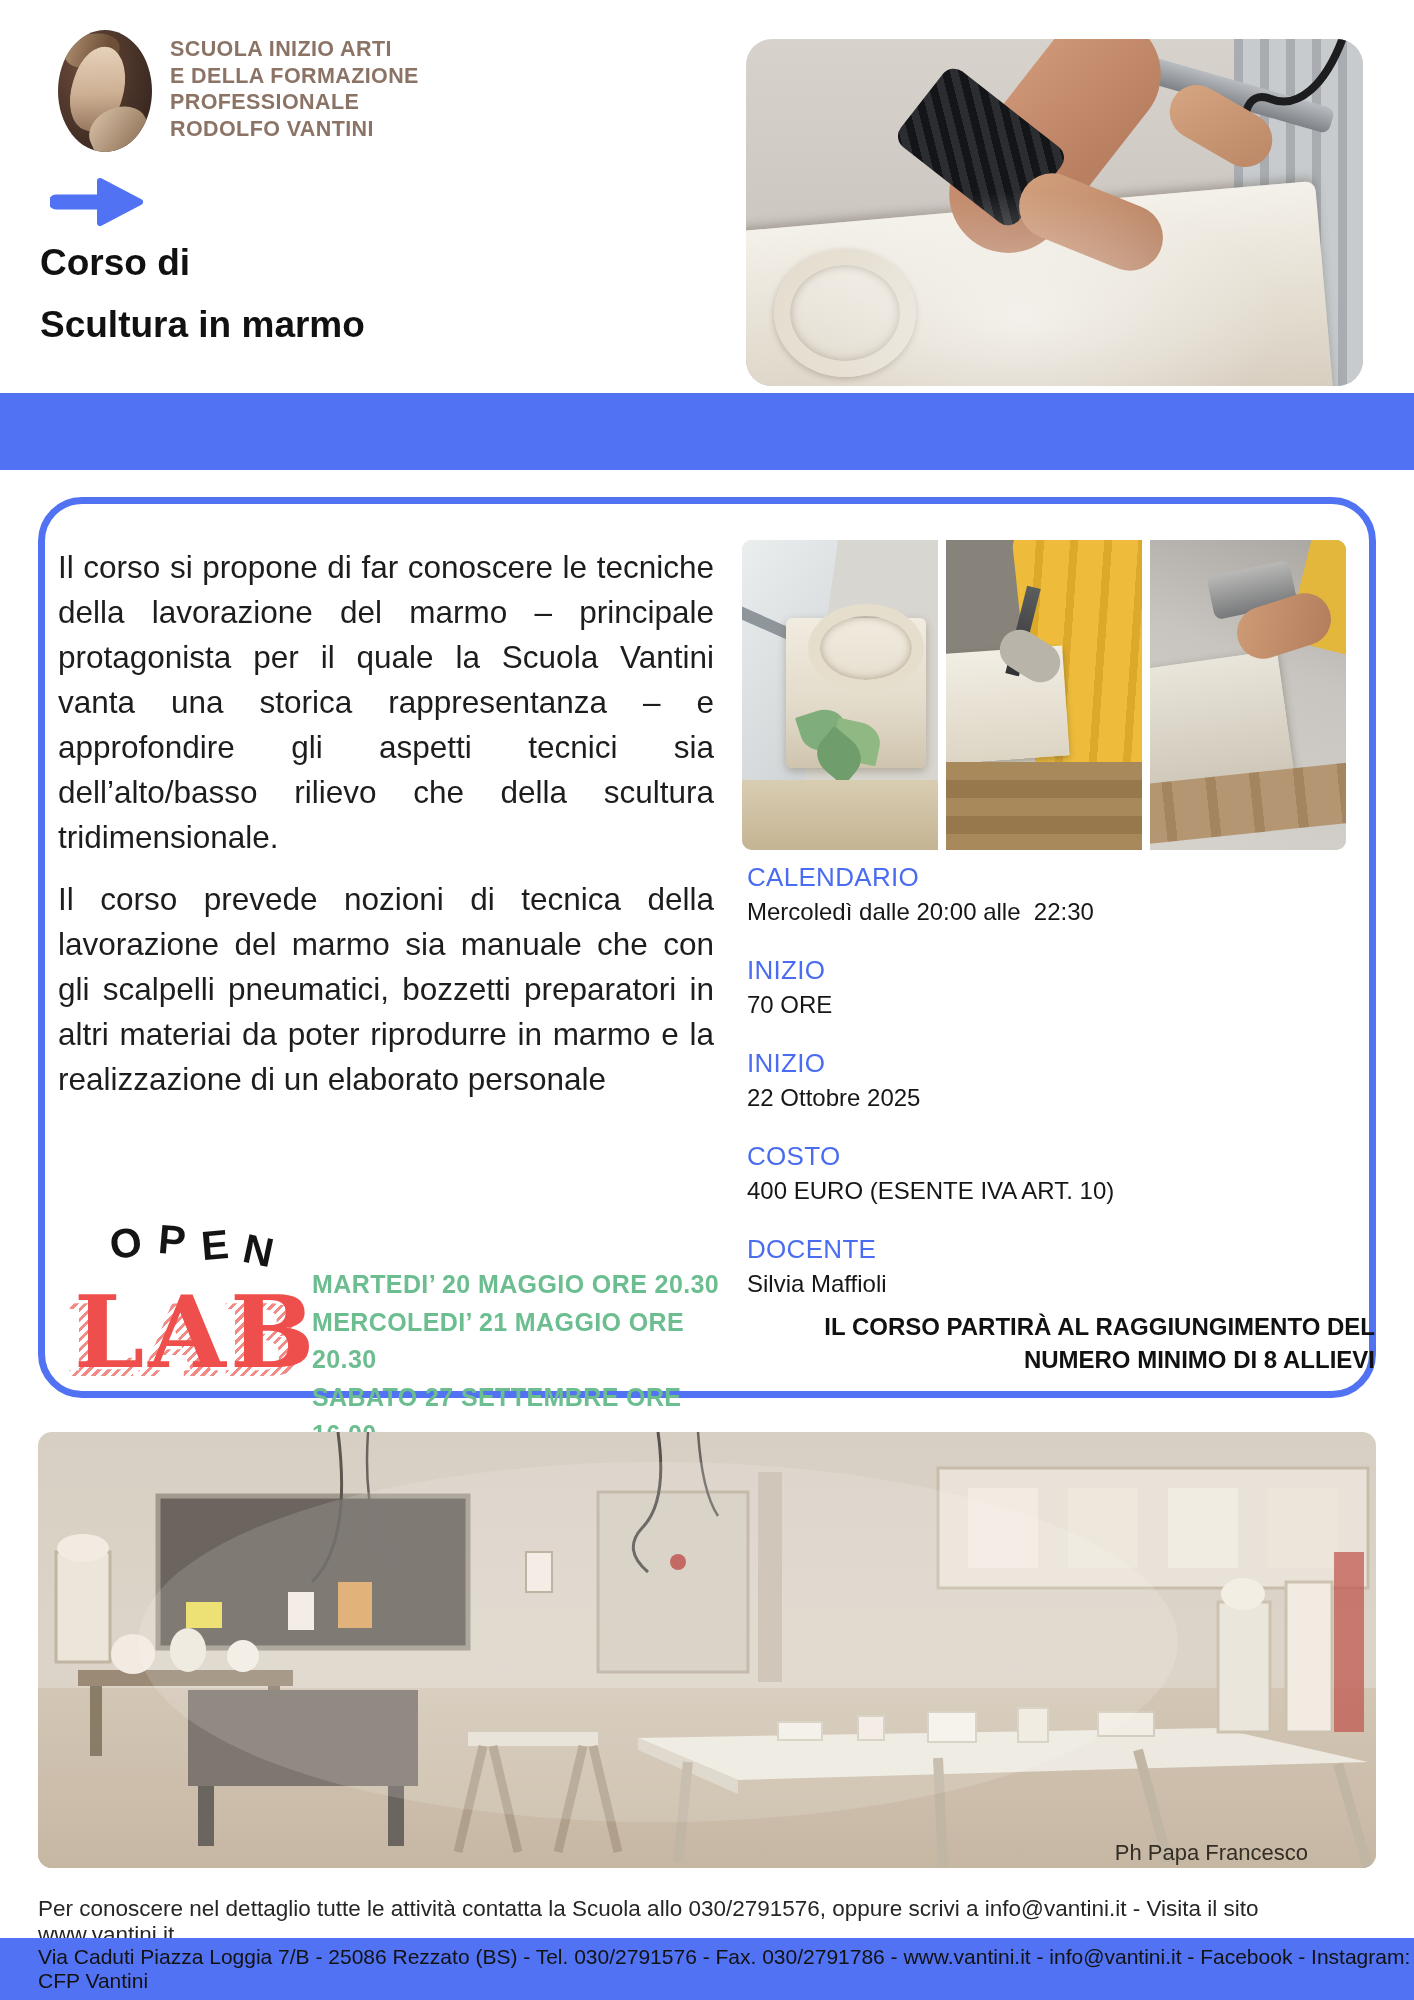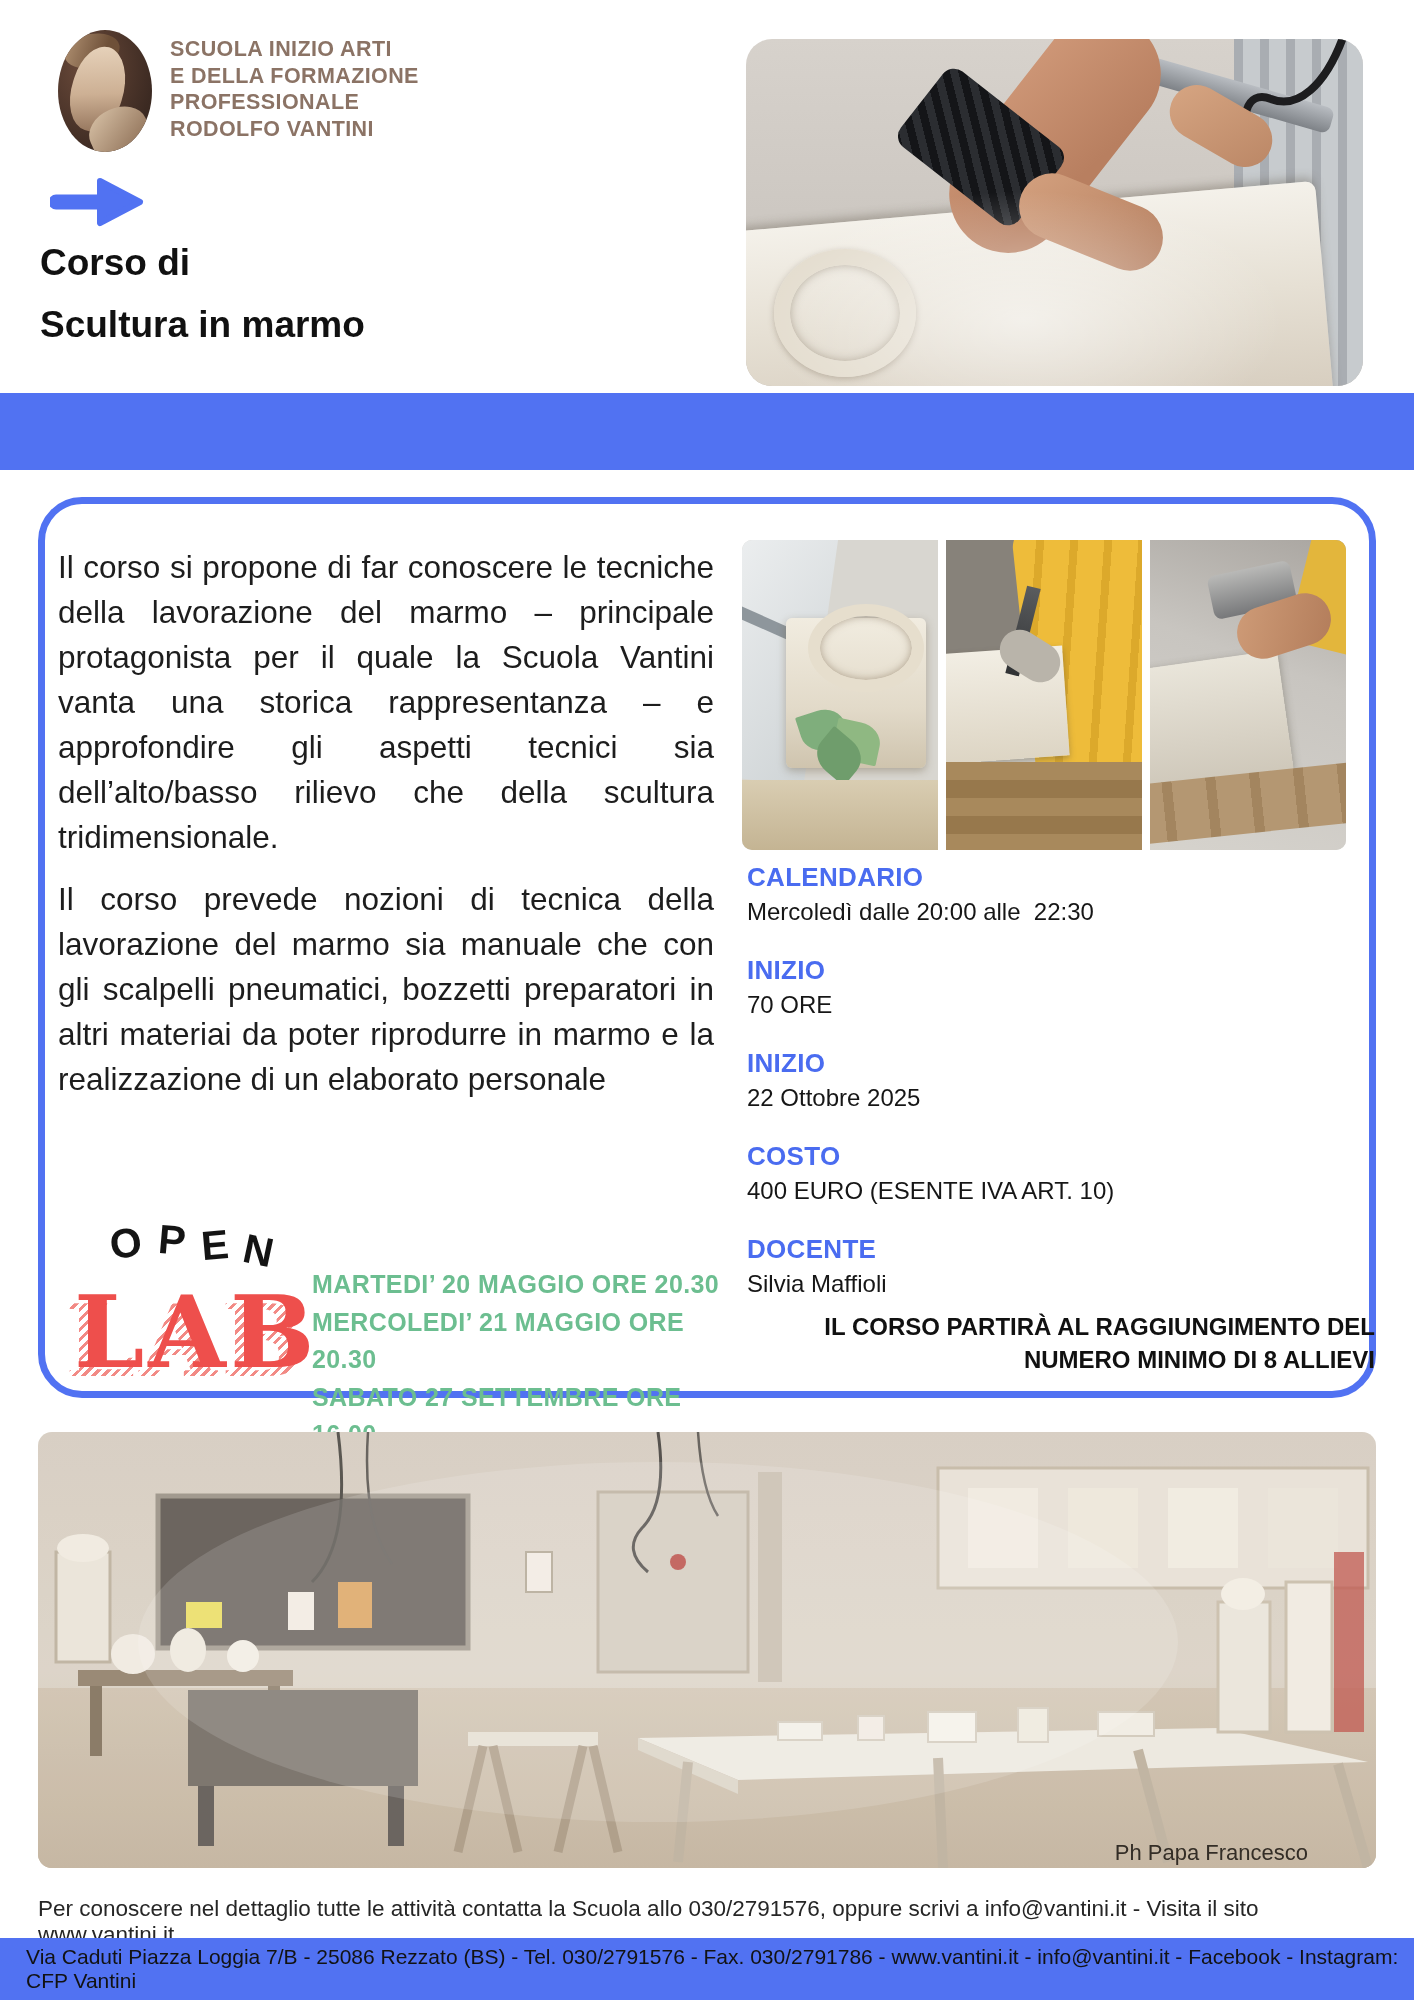--- a/index.html
+++ b/index.html
@@ -97,21 +97,21 @@
              background:linear-gradient(180deg,#e9e5da,#cfc8ba);box-shadow:0 3px 8px rgba(80,75,60,.45);}
   .sp3-hand{position:absolute;left:86px;top:60px;width:96px;height:52px;border-radius:28px;
             transform:rotate(-18deg);background:linear-gradient(120deg,#cf9c78,#b27c5a);}
   .sp3-hammer{position:absolute;left:60px;top:28px;width:84px;height:44px;border-radius:8px;
               transform:rotate(-12deg);background:linear-gradient(180deg,#b9b9b7,#77787a);}
   .sp3-plank{position:absolute;left:-20px;top:232px;width:260px;height:60px;transform:rotate(-6deg);
              background:repeating-linear-gradient(90deg,#b49772 0 34px,#a3855f 34px 44px);}
 
   
   .info-col{left:747px;top:862px;width:604px;}
-  .info-label{font-weight:700;font-size:26px;color:#4A6CF0;letter-spacing:0.3px;margin-bottom:5px;}
+  .info-label{font-weight:400;font-size:26px;color:#4A6CF0;letter-spacing:0.3px;margin-bottom:5px;}
   .info-value{font-size:24px;color:#161616;white-space:pre-wrap;}
   .info-block{margin-bottom:29px;}
   .note{left:743px;top:1310px;width:632px;font-weight:700;font-size:24px;line-height:33px;color:#111;text-align:right;}
 
   
   .open-word{left:110px;top:1220px;font-weight:700;font-size:41px;color:#141414;letter-spacing:2px;}
   .open-word span{display:inline-block;margin-right:14px;}
   .ol-o{transform:rotate(-10deg);}
   .ol-p{transform:rotate(5deg) translateY(-3px);}
   .ol-e{transform:rotate(-5deg) translateY(2px);}
@@ -125,21 +125,21 @@
   .lab-main{color:#EE4F4C;}
   .dates{left:312px;top:1266px;width:440px;font-weight:700;font-size:25px;line-height:37.5px;
          color:#6CBE90;letter-spacing:0.4px;}
 
   
   .big-photo{left:38px;top:1432px;width:1338px;height:436px;border-radius:14px;overflow:hidden;}
   .caption{right:106px;top:1840px;font-size:22px;color:#332d26;}
 
   .contact{left:38px;top:1896px;width:1360px;font-size:22.5px;color:#262626;}
   .footer{left:0;top:1938px;width:1414px;height:62px;display:flex;align-items:center;}
-  .footer-text{padding-left:26px;font-size:21px;color:#121212;}
+  .footer-text{padding-left:38px;font-size:21px;color:#121212;}
 </style>
 </head>
 <body>
 
 <div class="page">
 
   <div class="abs logo-oval">
     <div class="logo-hair"></div>
     <div class="logo-face"></div>
     <div class="logo-shoulder"></div>

